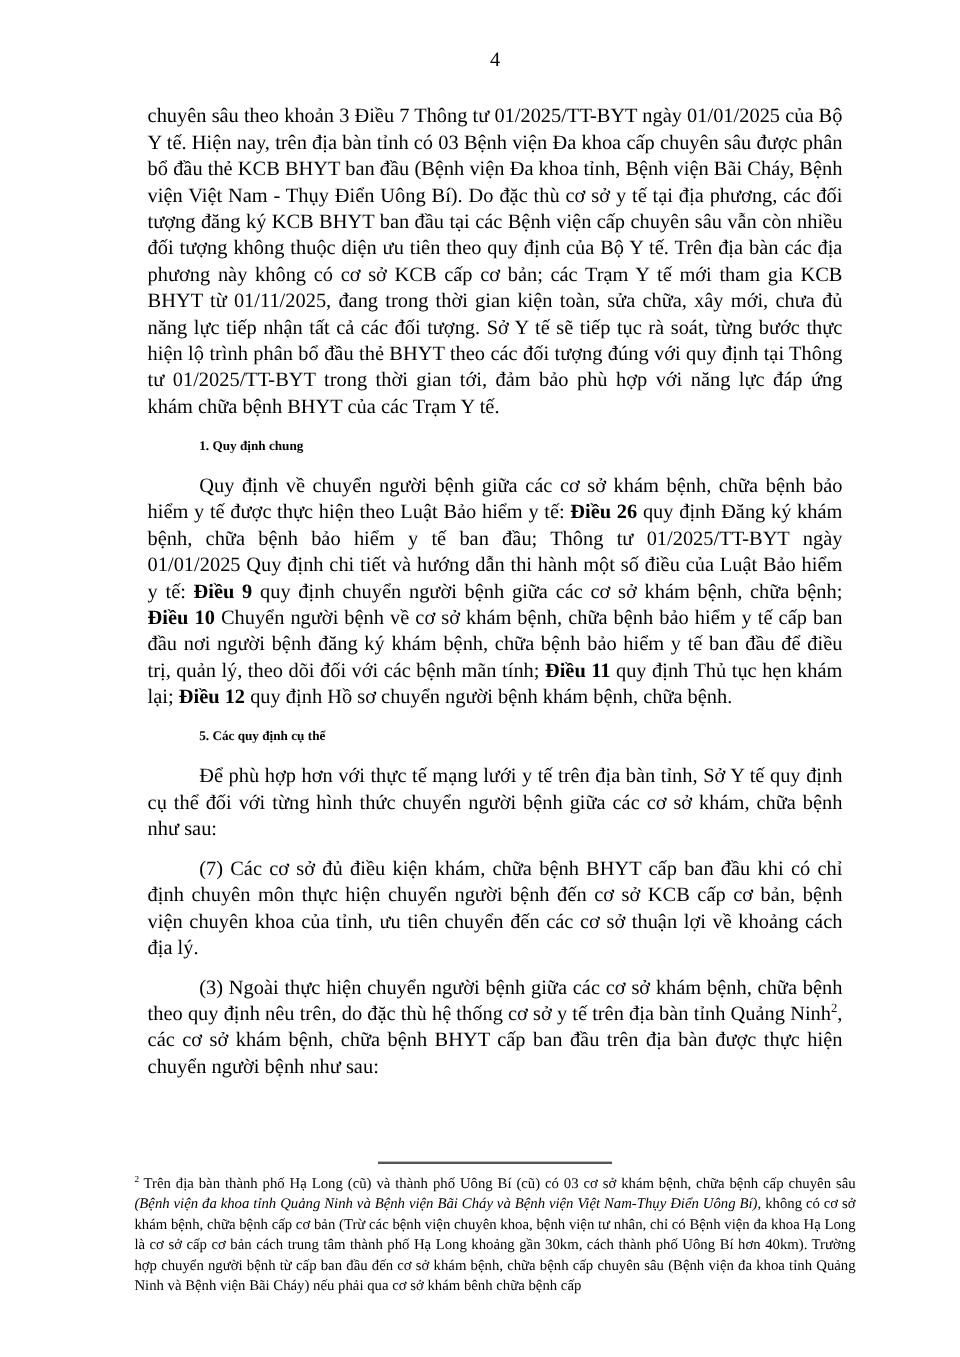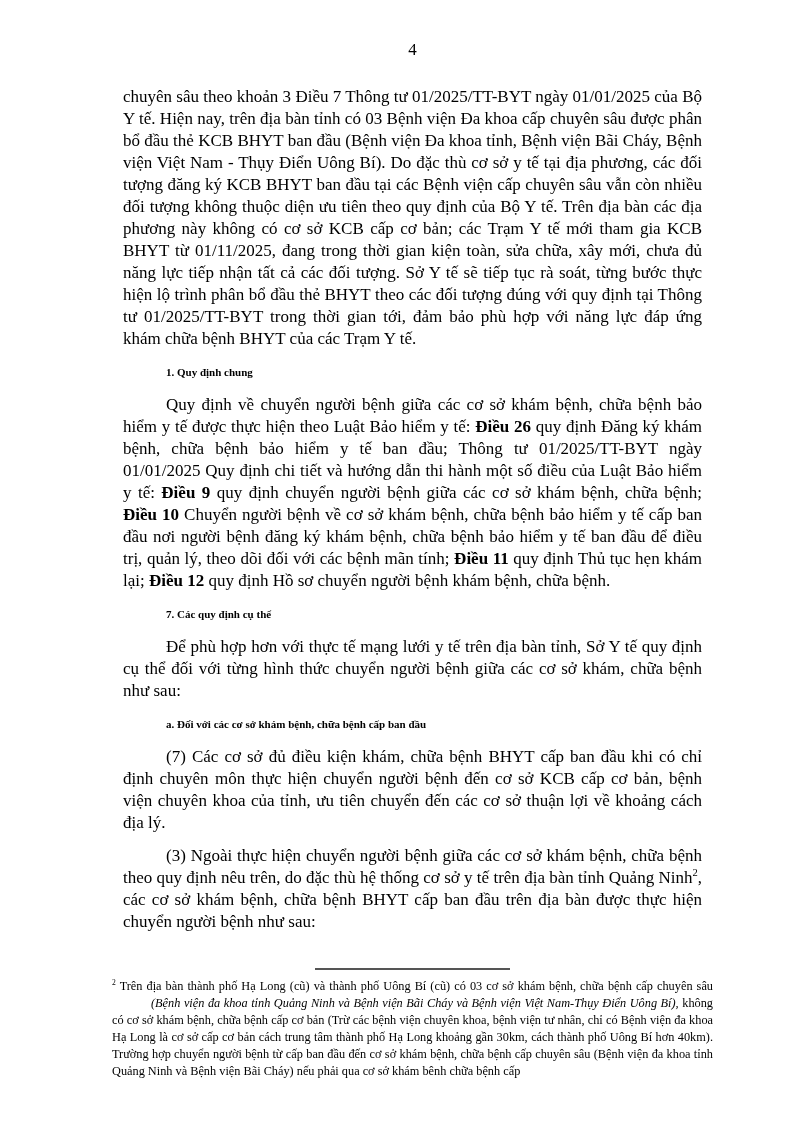--- a/index.html
+++ b/index.html
@@ -65,43 +65,42 @@
     height: 0;
     border-top: 2px solid #555555;
     margin: 4px auto 8px auto;
   }
   .footnote {
     margin: 0;
     font-size: 12.3px;
     line-height: 17px;
     text-align: justify;
   }
-  .footnote i { font-style: italic; margin-left: 39px; }
+  .footnote i { font-style: italic; }
 </style>
 </head>
 <body>
 
 <div class="page">
 
   <div class="page-number">4</div>
 
   <div class="content">
 
     <p class="body-para no-indent">chuyên sâu theo khoản 3 Điều 7 Thông tư 01/2025/TT-BYT ngày 01/01/2025 của Bộ Y tế. Hiện nay, trên địa bàn tỉnh có 03 Bệnh viện Đa khoa cấp chuyên sâu được phân bổ đầu thẻ KCB BHYT ban đầu (Bệnh viện Đa khoa tỉnh, Bệnh viện Bãi Cháy, Bệnh viện Việt Nam - Thụy Điển Uông Bí). Do đặc thù cơ sở y tế tại địa phương, các đối tượng đăng ký KCB BHYT ban đầu tại các Bệnh viện cấp chuyên sâu vẫn còn nhiều đối tượng không thuộc diện ưu tiên theo quy định của Bộ Y tế. Trên địa bàn các địa phương này không có cơ sở KCB cấp cơ bản; các Trạm Y tế mới tham gia KCB BHYT từ 01/11/2025, đang trong thời gian kiện toàn, sửa chữa, xây mới, chưa đủ năng lực tiếp nhận tất cả các đối tượng. Sở Y tế sẽ tiếp tục rà soát, từng bước thực hiện lộ trình phân bổ đầu thẻ BHYT theo các đối tượng đúng với quy định tại Thông tư 01/2025/TT-BYT trong thời gian tới, đảm bảo phù hợp với năng lực đáp ứng khám chữa bệnh BHYT của các Trạm Y tế.</p>
 
 
     <p class="heading">1. Quy định chung</p>
 
     <p class="body-para"><span>Quy định về chuyển người bệnh giữa các cơ sở khám bệnh, chữa bệnh bảo hiểm y tế được thực hiện theo Luật Bảo hiểm y tế: </span><b>Điều 26</b><span> quy định Đăng ký khám bệnh, chữa bệnh bảo hiểm y tế ban đầu; Thông tư 01/2025/TT-BYT ngày 01/01/2025 Quy định chi tiết và hướng dẫn thi hành một số điều của Luật Bảo hiểm y tế: </span><b>Điều 9</b><span> quy định chuyển người bệnh giữa các cơ sở khám bệnh, chữa bệnh; </span><b>Điều 10</b><span> Chuyển người bệnh về cơ sở khám bệnh, chữa bệnh bảo hiểm y tế cấp ban đầu nơi người bệnh đăng ký khám bệnh, chữa bệnh bảo hiểm y tế ban đầu để điều trị, quản lý, theo dõi đối với các bệnh mãn tính; </span><b>Điều 11</b><span> quy định Thủ tục hẹn khám lại; </span><b>Điều 12</b><span> quy định Hồ sơ chuyển người bệnh khám bệnh, chữa bệnh.</span></p>
 
-    <p class="heading">7. Các quy định cụ thể</p>
+    <p class="heading">5. Các quy định cụ thể</p>
 
     <p class="body-para">Để phù hợp hơn với thực tế mạng lưới y tế trên địa bàn tỉnh, Sở Y tế quy định cụ thể đối với từng hình thức chuyển người bệnh giữa các cơ sở khám, chữa bệnh như sau:</p>
 
-    <p class="heading">a. Đối với các cơ sở khám bệnh, chữa bệnh cấp ban đầu</p>
 
     <p class="body-para">(7) Các cơ sở đủ điều kiện khám, chữa bệnh BHYT cấp ban đầu khi có chỉ định chuyên môn thực hiện chuyển người bệnh đến cơ sở KCB cấp cơ bản, bệnh viện chuyên khoa của tỉnh, ưu tiên chuyển đến các cơ sở thuận lợi về khoảng cách địa lý.</p>
 
     <p class="body-para"><span>(3) Ngoài thực hiện chuyển người bệnh giữa các cơ sở khám bệnh, chữa bệnh theo quy định nêu trên, do đặc thù hệ thống cơ sở y tế trên địa bàn tỉnh Quảng Ninh</span><sup class="note-ref">2</sup><span>, các cơ sở khám bệnh, chữa bệnh BHYT cấp ban đầu trên địa bàn được thực hiện chuyển người bệnh như sau:</span></p>
 
   </div>
 
   <div class="footnote-area">
     <div class="footnote-separator"></div>
     <p class="footnote"><sup class="note-ref">2</sup><span> Trên địa bàn thành phố Hạ Long (cũ) và thành phố Uông Bí (cũ) có 03 cơ sở khám bệnh, chữa bệnh cấp chuyên sâu </span><i>(Bệnh viện đa khoa tỉnh Quảng Ninh và Bệnh viện Bãi Cháy và Bệnh viện Việt Nam-Thụy Điển Uông Bí),</i><span> không có cơ sở khám bệnh, chữa bệnh cấp cơ bản (Trừ các bệnh viện chuyên khoa, bệnh viện tư nhân, chỉ có Bệnh viện đa khoa Hạ Long là cơ sở cấp cơ bản cách trung tâm thành phố Hạ Long khoảng gần 30km, cách thành phố Uông Bí hơn 40km). Trường hợp chuyển người bệnh từ cấp ban đầu đến cơ sở khám bệnh, chữa bệnh cấp chuyên sâu (Bệnh viện đa khoa tỉnh Quảng Ninh và Bệnh viện Bãi Cháy) nếu phải qua cơ sở khám bênh chữa bệnh cấp</span></p>

